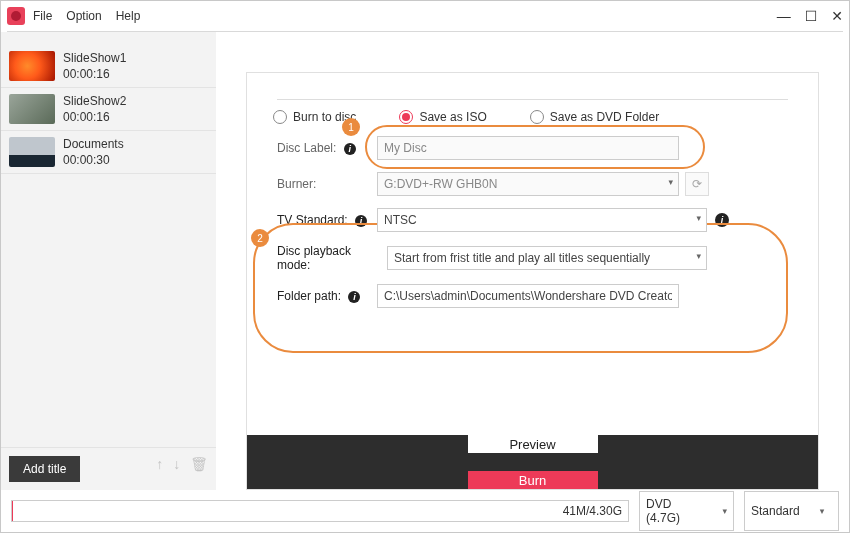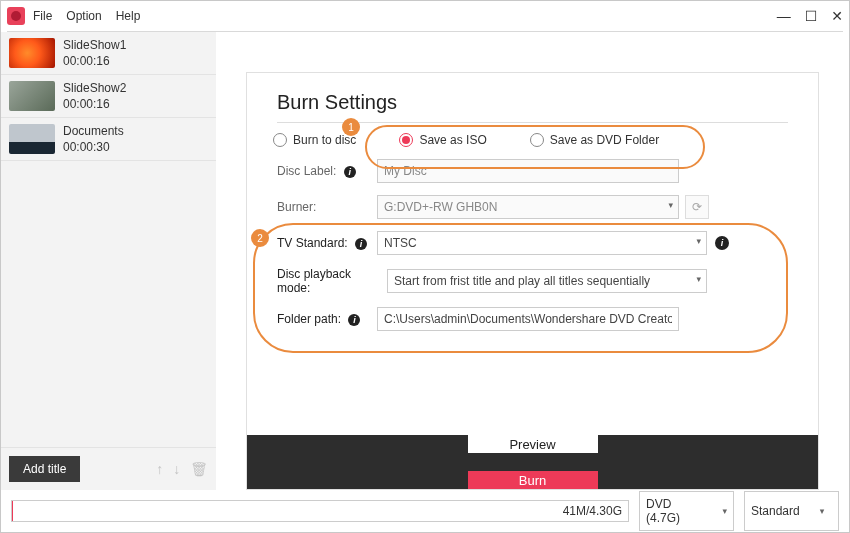--- a/index.html
+++ b/index.html
@@ -11,29 +11,29 @@
   .app-icon::after { content: ""; position: absolute; width: 10px; height: 10px; background: #b01b34; border-radius: 50%; top: 4px; left: 4px; }
   .menu-item { margin-right: 14px; cursor: pointer; font-size: 12px; }
   .win-controls { margin-left: auto; display: flex; gap: 14px; align-items: center; font-size: 14px; }
   .divider { height: 1px; background: #d9d9d9; margin: 0 6px; }
 
   
   .main { display: flex; height: 458px; }
 
   
   .sidebar { width: 215px; background: #f3f3f3; display: flex; flex-direction: column; }
-  .title-list { flex: 1; overflow: auto; }
+  .title-list { flex: 1; overflow: auto; margin-top: 13px; }
   .title-item { display: flex; align-items: flex-start; padding: 6px 8px; border-bottom: 1px solid #e3e3e3; cursor: pointer; }
   .thumb { width: 46px; height: 30px; background: #777; border-radius: 2px; margin-right: 8px; flex-shrink: 0; }
   .t1 { background: radial-gradient(circle at 40% 50%, #ff8b2a 0%, #ff5a1a 40%, #a31400 100%); }
   .t2 { background: linear-gradient(135deg,#9aa59a,#5a6a58); }
   .t3 { background: linear-gradient(#bfc6cd 0%,#bfc6cd 60%,#1a2733 60%,#1a2733 100%); }
   .title-item .name { font-size: 12px; }
   .title-item .dur { font-size: 12px; color: #333; margin-top: 2px; }
-  .sidebar-footer { display: flex; align-items: center; padding: 8px; border-top: 1px solid #e3e3e3; }
+  .sidebar-footer { display: flex; padding: 8px; border-top: 1px solid #e3e3e3; }
   .add-title-btn { background: #3a3a3a; color: #fff; border: none; padding: 6px 14px; font-size: 12px; cursor: pointer; }
   .side-icons { margin-left: auto; display: flex; gap: 10px; color: #c4c4c4; font-size: 14px; }
 
   
   .content { flex: 1; display: flex; flex-direction: column; padding: 40px 30px 0 30px; }
   .panel { flex: 1; border: 1px solid #e0e0e0; background: #fff; display: flex; flex-direction: column; position: relative; }
   .panel-inner { padding: 18px 30px 0 30px; }
   .panel-title { font-size: 20px; font-weight: 400; color: #222; }
   .hr { height: 1px; background: #ddd; margin: 8px 0 10px; }
 
@@ -123,21 +123,20 @@
         <span>↑</span>
         <span>↓</span>
         <span>🗑</span>
       </div>
     </div>
   </div>
 
   <div class="content">
     <div class="panel">
       <div class="panel-inner">
-        <div class="panel-title">Burn Settings</div>
         <div class="hr"></div>
 
         <div class="callout1"></div>
         <div class="badge b1">1</div>
         <div class="callout2"></div>
         <div class="badge b2">2</div>
 
         <div class="row" style="margin-left:-4px;">
           <div class="radio-row">
             <label class="radio">

